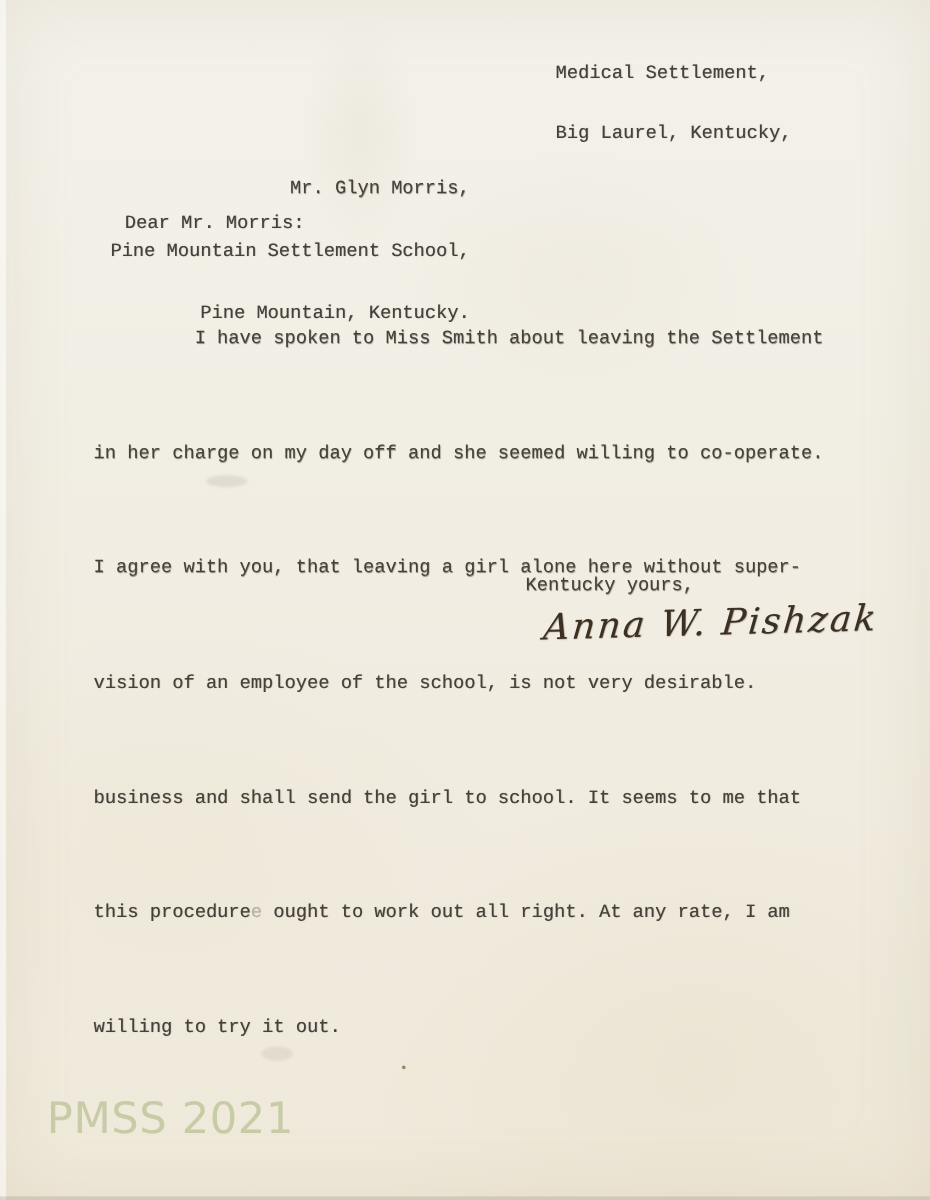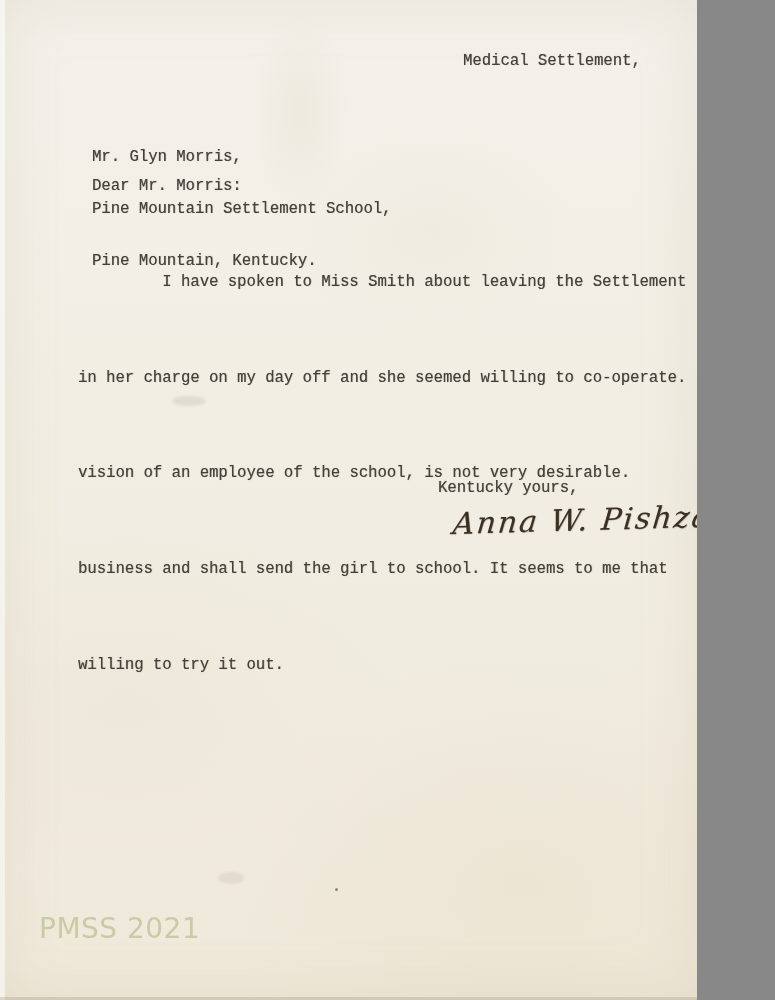--- a/index.html
+++ b/index.html
@@ -2,21 +2,21 @@
 <html><head>
 <meta charset="utf-8">
 <style>
   html, body {
     margin: 0;
     padding: 0;
     background: #888;
   }
   .page {
     position: relative;
-    width: 697px;
+    width: 775px;
     height: 1000px;
     overflow: hidden;
     font-family: "Liberation Mono", "DejaVu Sans Mono", monospace;
     color: #45413a;
     background:
       radial-gradient(ellipse 70px 140px at 300px 110px, rgba(190,170,135,0.10), transparent 70%),
       radial-gradient(ellipse 220px 160px at 62% 23%, rgba(200,185,150,0.07), transparent 65%),
       radial-gradient(ellipse 420px 320px at 75% 88%, rgba(205,188,148,0.10), transparent 70%),
       radial-gradient(ellipse 380px 260px at 18% 70%, rgba(208,192,152,0.07), transparent 70%),
       linear-gradient(180deg, #f3f1ea 0%, #f1ede2 50%, #efe9da 100%);
@@ -48,23 +48,24 @@
   }
   .sender-block {
     left: 463px;
     top: 20px;
     line-height: 16.6px;
   }
   .recipient-block {
     left: 92px;
     top: 114px;
     line-height: 17.4px;
+    text-align: right;
   }
   .salutation {
-    left: 92px;
+    left: 104px;
     top: 177px;
   }
   .body-block {
     left: 78px;
     top: 203px;
     line-height: 31.9px;
   }
   .body-line {
     height: 31.9px;
   }
@@ -90,21 +91,21 @@
     color: #3b3021;
     white-space: pre;
     transform: rotate(-1.6deg) skewX(-7deg);
     text-shadow: 0.5px 0.5px 0.8px rgba(59,48,33,0.45);
   }
   .watermark {
     position: absolute;
     left: 39px;
     top: 912px;
     font-family: "DejaVu Sans", "Liberation Sans", sans-serif;
-    font-size: 28px;
+    font-size: 36px;
     font-weight: 500;
     letter-spacing: 0.5px;
     color: #c7cba6;
     white-space: pre;
   }
   .speck-1 {
     position: absolute;
     left: 335px; top: 888px;
     width: 3px; height: 3px;
     border-radius: 50%;
@@ -128,35 +129,38 @@
     filter: blur(1.5px);
   }
 </style>
 </head>
 <body>
 
 <div class="page">
 
   <div class="typed sender-block">
     <div>Medical Settlement,</div>
+    <div>Big Laurel, Kentucky,</div>
   </div>
 
   <div class="typed recipient-block">
     <div>Mr. Glyn Morris,</div>
     <div>Pine Mountain Settlement School,</div>
     <div>Pine Mountain, Kentucky.</div>
   </div>
 
   <div class="typed salutation">Dear Mr. Morris:</div>
 
   <div class="typed body-block">
     <div class="body-line indent">I have spoken to Miss Smith about leaving the Settlement</div>
     <div class="body-line">in her charge on my day off and she seemed willing to co-operate.</div>
+    <div class="body-line">I agree with you, that leaving a girl alone here without super-</div>
     <div class="body-line">vision of an employee of the school, is not very desirable.</div>
     <div class="body-line">business and shall send the girl to school. It seems to me that</div>
+    <div class="body-line"><span>this procedure</span><span class="erased">e</span><span> ought to work out all right. At any rate, I am</span></div>
     <div class="body-line">willing to try it out.</div>
   </div>
 
   <div class="typed closing">Kentucky yours,</div>
 
   <div class="signature">Anna W. Pishzak</div>
 
   <div class="watermark">PMSS 2021</div>
 
   <div class="smudge-procedure"></div>

